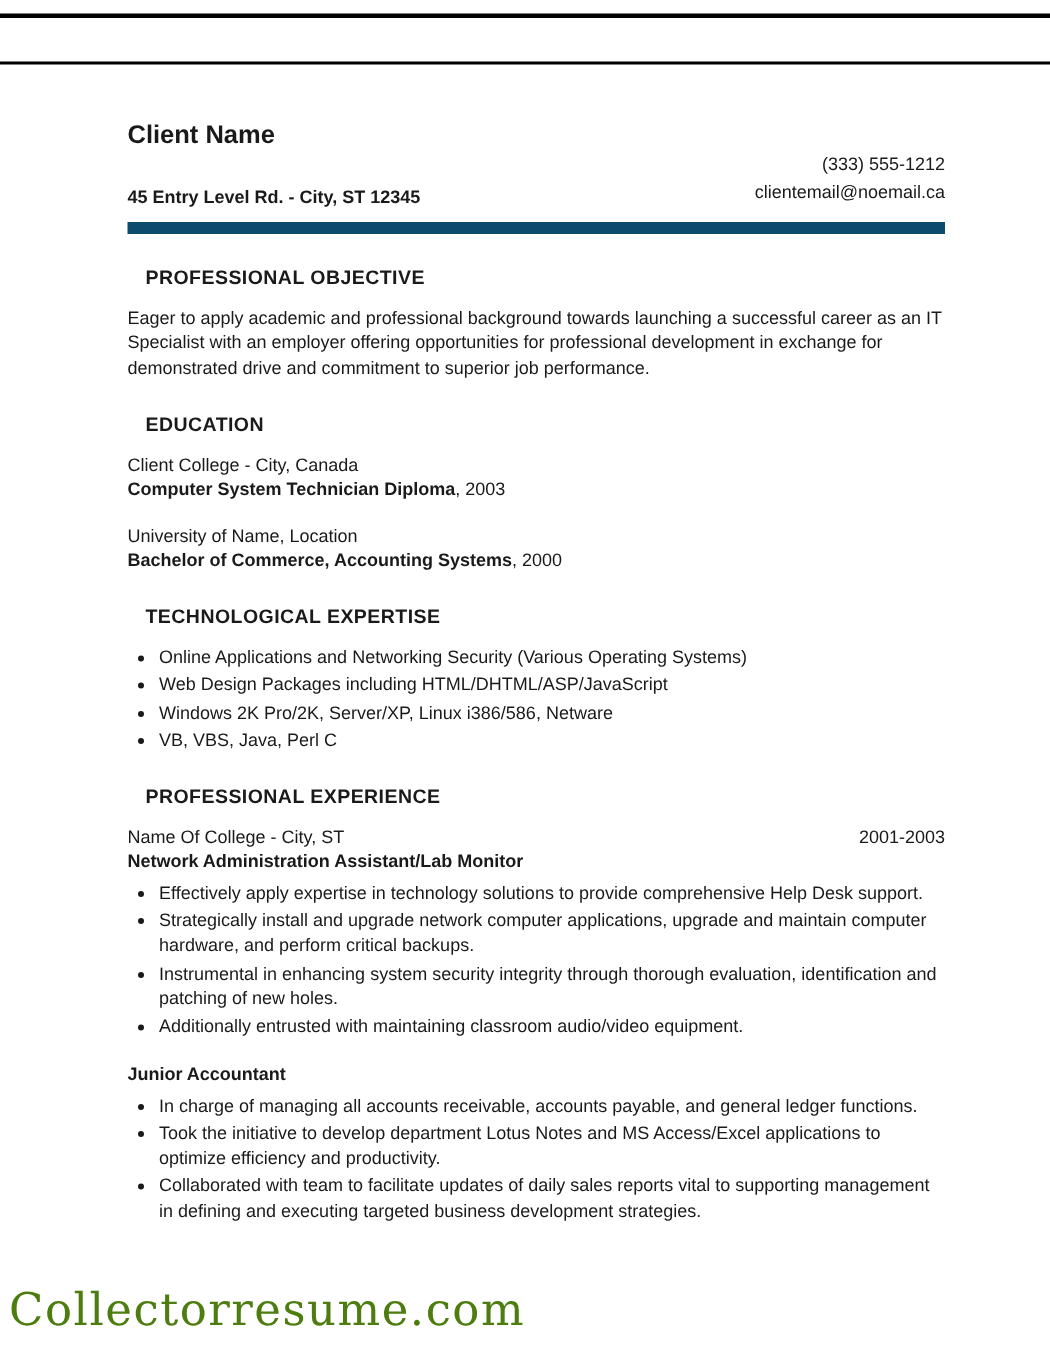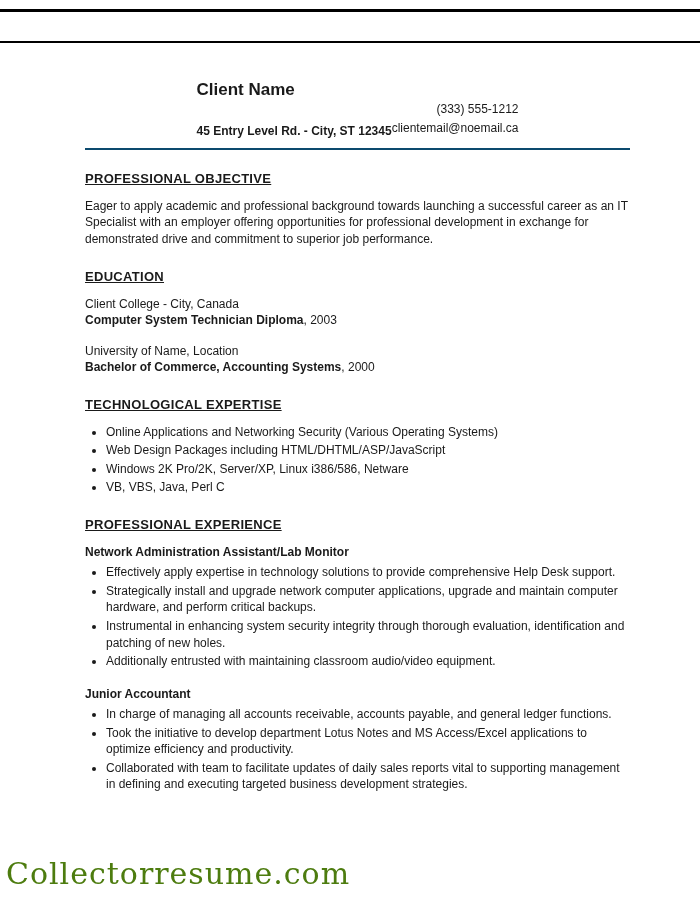--- a/index.html
+++ b/index.html
@@ -22,23 +22,23 @@
   }
   .content {
     position: absolute;
     left: 85px; top: 78px;
     width: 545px;
     font-size: 12px;
     line-height: 1.38;
   }
   .resume-header {
     display: flex;
-    justify-content: center;
+    justify-content: space-between;
     align-items: flex-end;
-    border-bottom: 2px solid #0c4a6e;
+    border-bottom: 8px solid #0c4a6e;
     padding-bottom: 8px;
   }
   .header-left .name {
     font-size: 17px;
     font-weight: bold;
     margin-bottom: 3px;
   }
   .header-left .address {
     font-size: 12px;
     font-weight: bold;
@@ -46,23 +46,22 @@
   }
   .header-right {
     text-align: right;
     font-weight: normal;
     font-size: 12px;
   }
   .header-right div { margin-bottom: 3px; }
   .section-heading {
     font-size: 13px;
     font-weight: bold;
-    text-decoration: underline;
     letter-spacing: 0.3px;
-    margin: 20px 0 10px 0;
+    margin: 20px 0 10px 12px;
   }
   .para { margin: 0 0 4px 0; }
   .edu-block { margin-bottom: 14px; }
   .b { font-weight: bold; text-align: right; }
   ul.bullets {
     margin: 4px 0 0 0;
     padding-left: 21px;
   }
   ul.bullets li { margin-bottom: 2px; }
   .job { margin-bottom: 16px; }
@@ -117,20 +116,24 @@
   <ul class="bullets">
     <li>Online Applications and Networking Security (Various Operating Systems)</li>
     <li>Web Design Packages including HTML/DHTML/ASP/JavaScript</li>
     <li>Windows 2K Pro/2K, Server/XP, Linux i386/586, Netware</li>
     <li>VB, VBS, Java, Perl C</li>
   </ul>
 
   <div class="section-heading">PROFESSIONAL EXPERIENCE</div>
 
   <div class="job">
+    <div class="job-line">
+      <span>Name Of College - City, ST</span>
+      <span>2001-2003</span>
+    </div>
     <div class="job-title">Network Administration Assistant/Lab Monitor</div>
     <ul class="bullets">
       <li>Effectively apply expertise in technology solutions to provide comprehensive Help Desk support.</li>
       <li>Strategically install and upgrade network computer applications, upgrade and maintain computer hardware, and perform critical backups.</li>
       <li>Instrumental in enhancing system security integrity through thorough evaluation, identification and patching of new holes.</li>
       <li>Additionally entrusted with maintaining classroom audio/video equipment.</li>
     </ul>
   </div>
 
   <div class="job">

